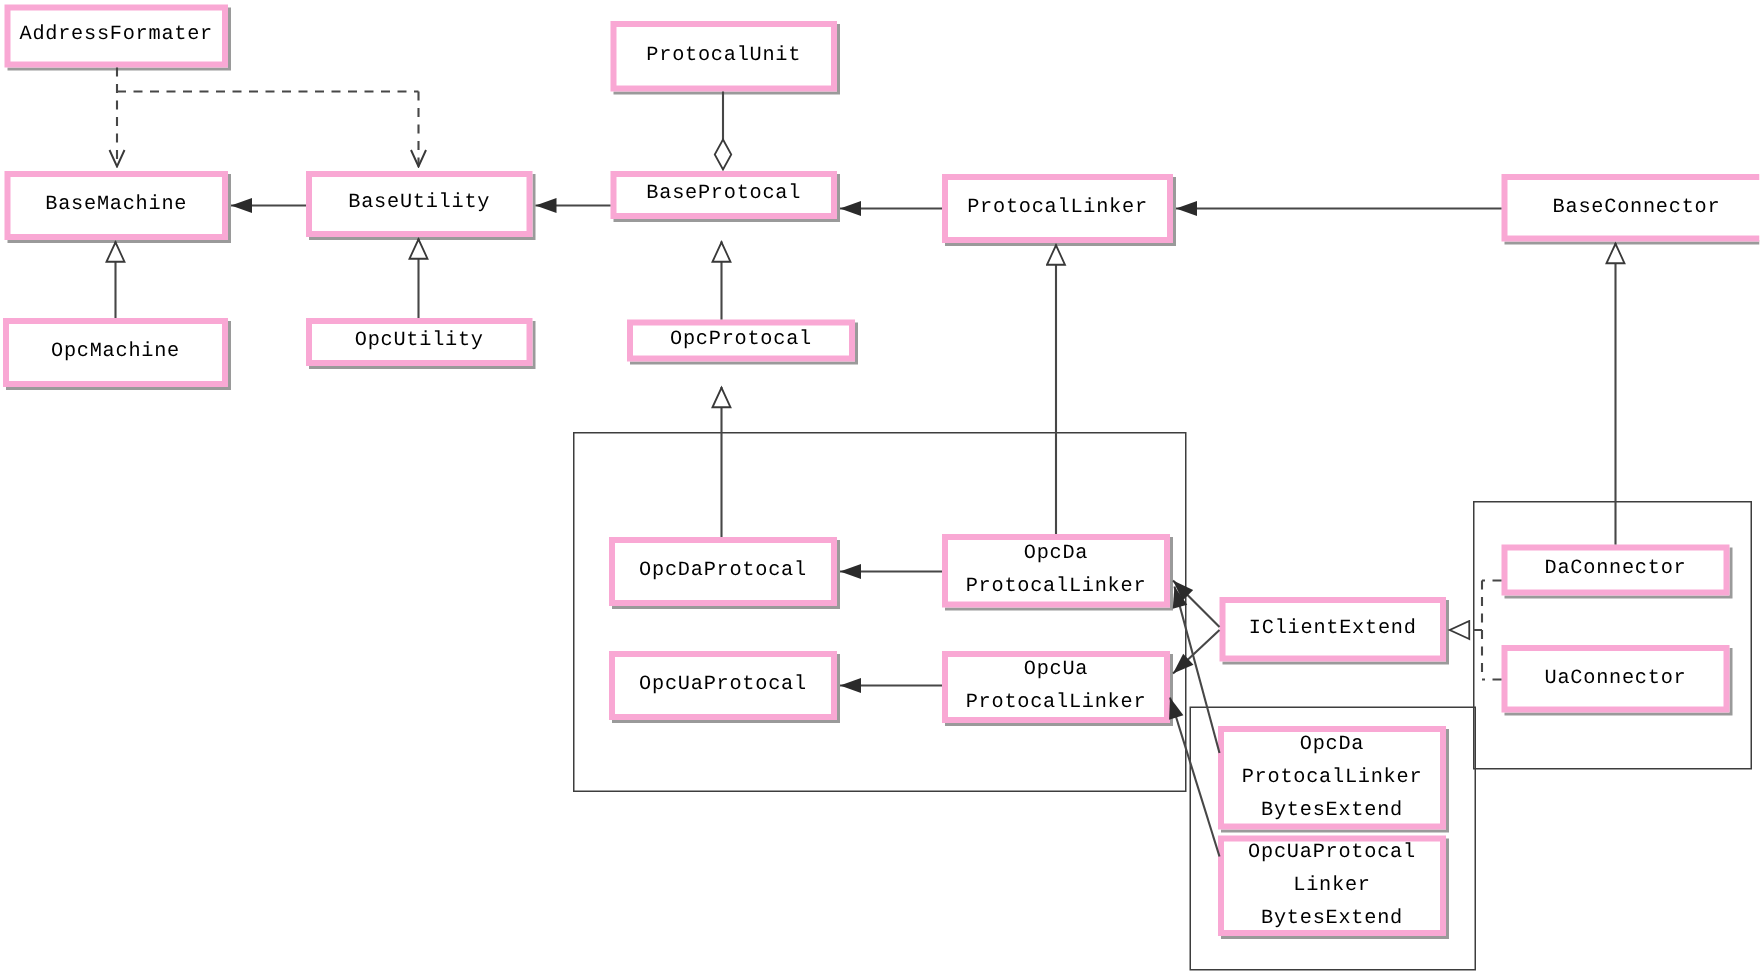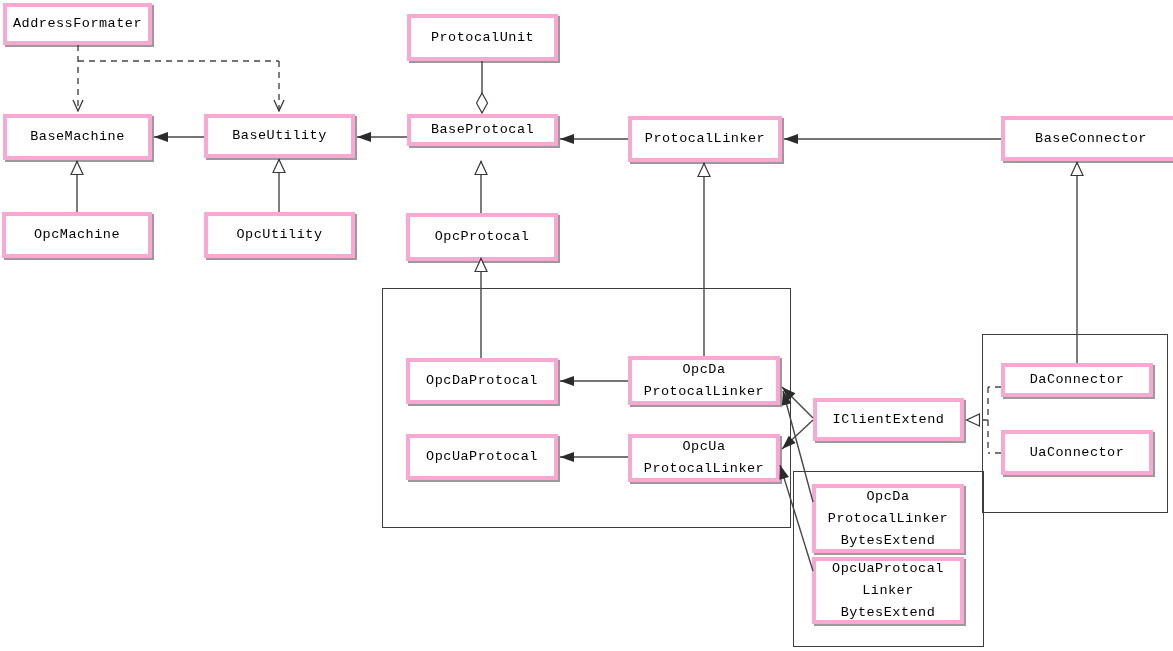--- a/index.html
+++ b/index.html
@@ -109,24 +109,24 @@
     </div>
     <div class="class-box" style="left: 628px; top: 116px; width: 154px; height: 46px;">
       <span>ProtocalLinker</span>
     </div>
     <div class="class-box" style="left: 1001px; top: 116px; width: 180px; height: 45px;">
       <span>BaseConnector</span>
     </div>
     <div class="class-box" style="left: 2px; top: 212px; width: 150px; height: 46px;">
       <span>OpcMachine</span>
     </div>
-    <div class="class-box" style="left: 204px; top: 212px; width: 151px; height: 46px;">
+    <div class="class-box" style="left: 204px; top: 212px; width: 151px; height: 32px;">
       <span>OpcUtility</span>
     </div>
-    <div class="class-box" style="left: 406px; top: 213px; width: 152px; height: 48px;">
+    <div class="class-box" style="left: 418px; top: 213px; width: 152px; height: 28px;">
       <span>OpcProtocal</span>
     </div>
     <div class="class-box" style="left: 406px; top: 358px; width: 152px; height: 46px;">
       <span>OpcDaProtocal</span>
     </div>
     <div class="class-box" style="left: 628px; top: 356px; width: 152px; height: 49px;">
       <span>OpcDa</span>
       <span>ProtocalLinker</span>
     </div>
     <div class="class-box" style="left: 406px; top: 434px; width: 152px; height: 46px;">

